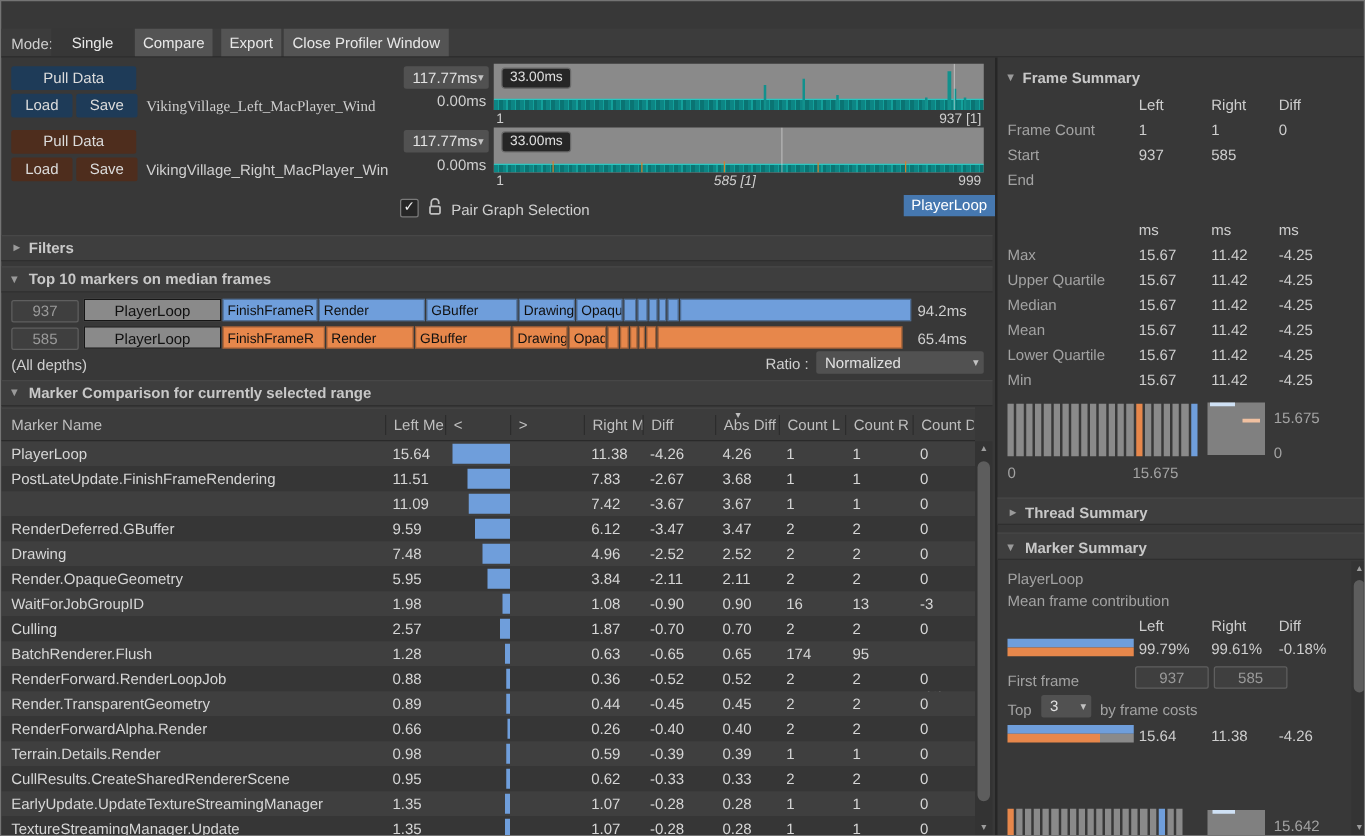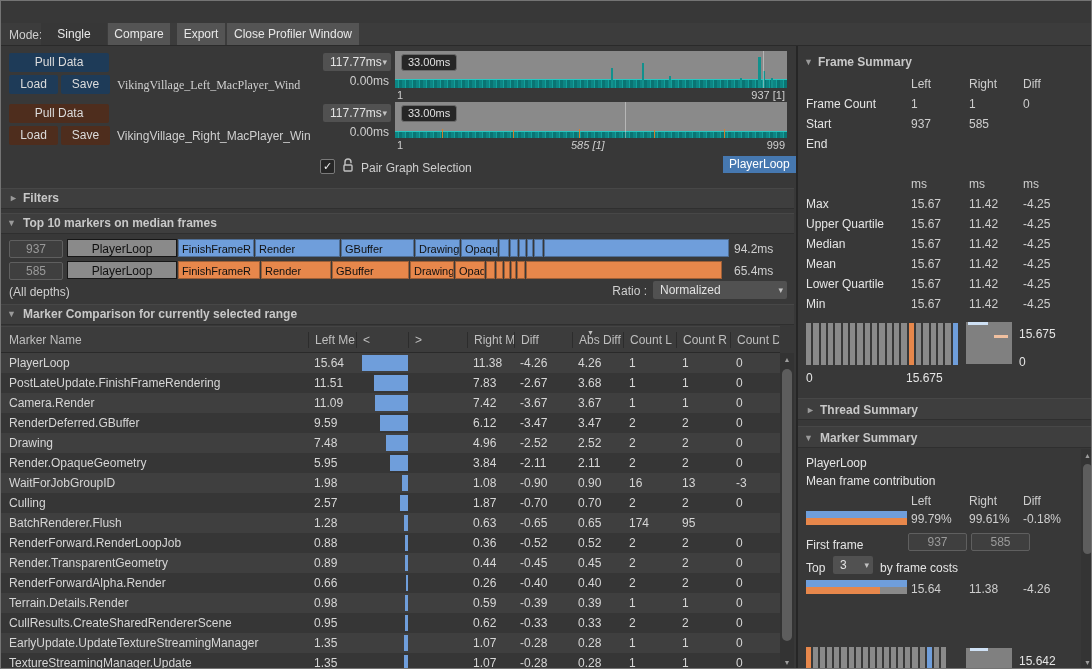--- a/index.html
+++ b/index.html
@@ -42,21 +42,21 @@
   .cmp-row{position:relative;width:779px;height:20px;}
   .cmp-row.even{background:#3f3f3f;} .cmp-row.odd{background:#363636;}
   .ccell{position:absolute;top:0;height:20px;line-height:20px;color:#d6d6d6;white-space:nowrap;overflow:hidden;}
   .cmp-bar{position:absolute;top:2px;height:16px;background:#6f9edb;}
   .sb-track{background:#333333;}
   .sb-thumb{position:absolute;background:#5d5d5d;border-radius:5px;}
   .sb-arrow{position:absolute;color:#9d9d9d;font-size:7px;text-align:center;width:100%;}
   .panel{left:795px;top:45px;width:296px;height:623px;border-left:2px solid #262626;background:#383838;}
   .p{position:absolute;}
   .fsrow{position:relative;height:20px;}
-  .fslab{position:absolute;left:8px;line-height:20px;color:#e5e5e5;}
+  .fslab{position:absolute;left:8px;line-height:20px;color:#a3a3a3;}
   .fsl{position:absolute;left:113px;line-height:20px;color:#cecece;}
   .fsr{position:absolute;left:171px;line-height:20px;color:#cecece;}
   .fsd{position:absolute;left:225px;line-height:20px;color:#cecece;}
   .hist{display:flex;align-items:flex-end;gap:2px;}
   .hbar{flex:1;height:100%;}
   .boxw{background:#808080;}
   .stackbar{height:7px;}
   .chkbox{width:13px;height:13px;background:#262626;border:1px solid #7a7a7a;border-radius:2px;
     color:#efefef;font-size:11px;line-height:13px;text-align:center;}
   .chip{background:#4678b0;color:#fff;height:17px;line-height:17px;padding:0 6px;}
@@ -216,21 +216,20 @@
         <span class="ccell" style="left: 313px; width: 40px;">11.51</span>
         <span class="ccell" style="left: 472px; width: 40px;">7.83</span>
         <span class="ccell" style="left: 519px; width: 52px;">-2.67</span>
         <span class="ccell" style="left: 577px; width: 43px;">3.68</span>
         <span class="ccell" style="left: 628px; width: 45px;">1</span>
         <span class="ccell" style="left: 681px; width: 46px;">1</span>
         <span class="ccell" style="left: 735px; width: 42px;">0</span>
         <div class="cmp-bar" style="left: 373px; width: 34px;"></div>
       </div>
       <div class="cmp-row even">
-        <span class="ccell" style="left: 8px; width: 295px;">Camera.Render</span>
         <span class="ccell" style="left: 313px; width: 40px;">11.09</span>
         <span class="ccell" style="left: 472px; width: 40px;">7.42</span>
         <span class="ccell" style="left: 519px; width: 52px;">-3.67</span>
         <span class="ccell" style="left: 577px; width: 43px;">3.67</span>
         <span class="ccell" style="left: 628px; width: 45px;">1</span>
         <span class="ccell" style="left: 681px; width: 46px;">1</span>
         <span class="ccell" style="left: 735px; width: 42px;">0</span>
         <div class="cmp-bar" style="left: 374px; width: 33px;"></div>
       </div>
       <div class="cmp-row odd">

